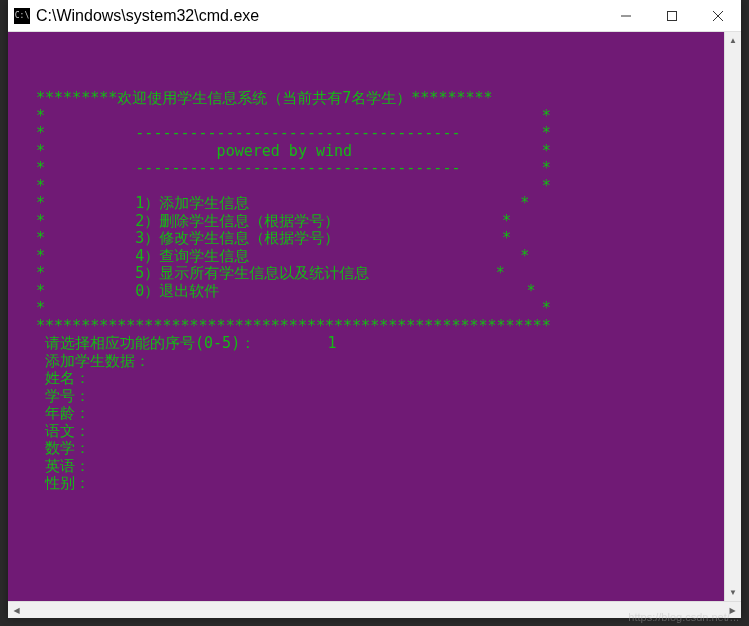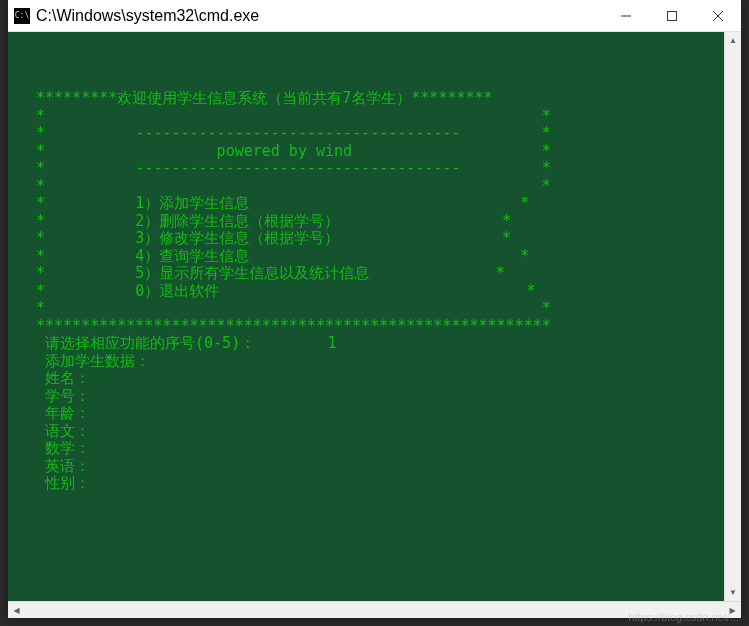--- a/index.html
+++ b/index.html
@@ -68,21 +68,21 @@
       background: #f0f0f0;
       display: flex;
       flex-direction: column;
     }
     .console-body {
       flex: 1;
       display: flex;
     }
     .console {
       flex: 1;
-      background: #14532d;
+      background: #701a75;
       color: #14bb14;
       font-family: "NSimSun", "SimSun", "Consolas", monospace;
       font-size: 15px;
       line-height: 17.5px;
       padding: 58px 8px 8px 28px;
       white-space: pre;
       overflow: hidden;
     }
     .vscroll {
       width: 17px;

